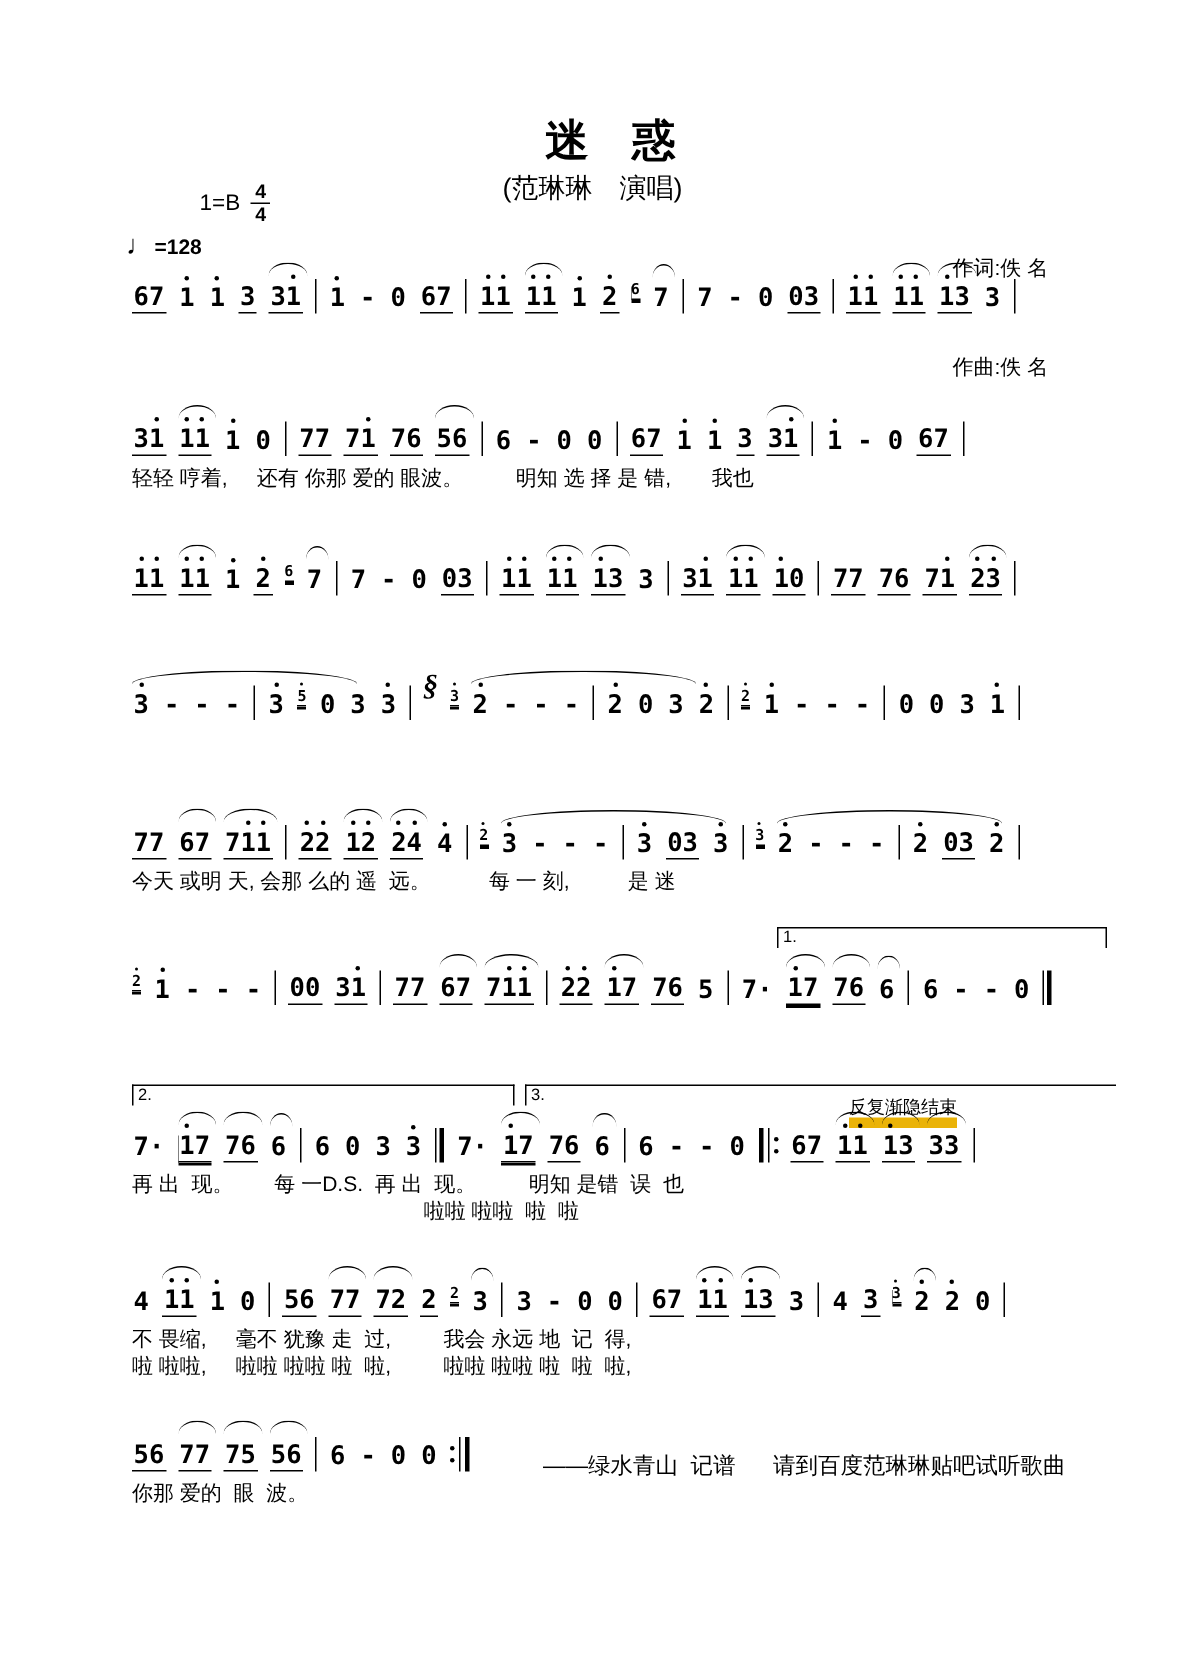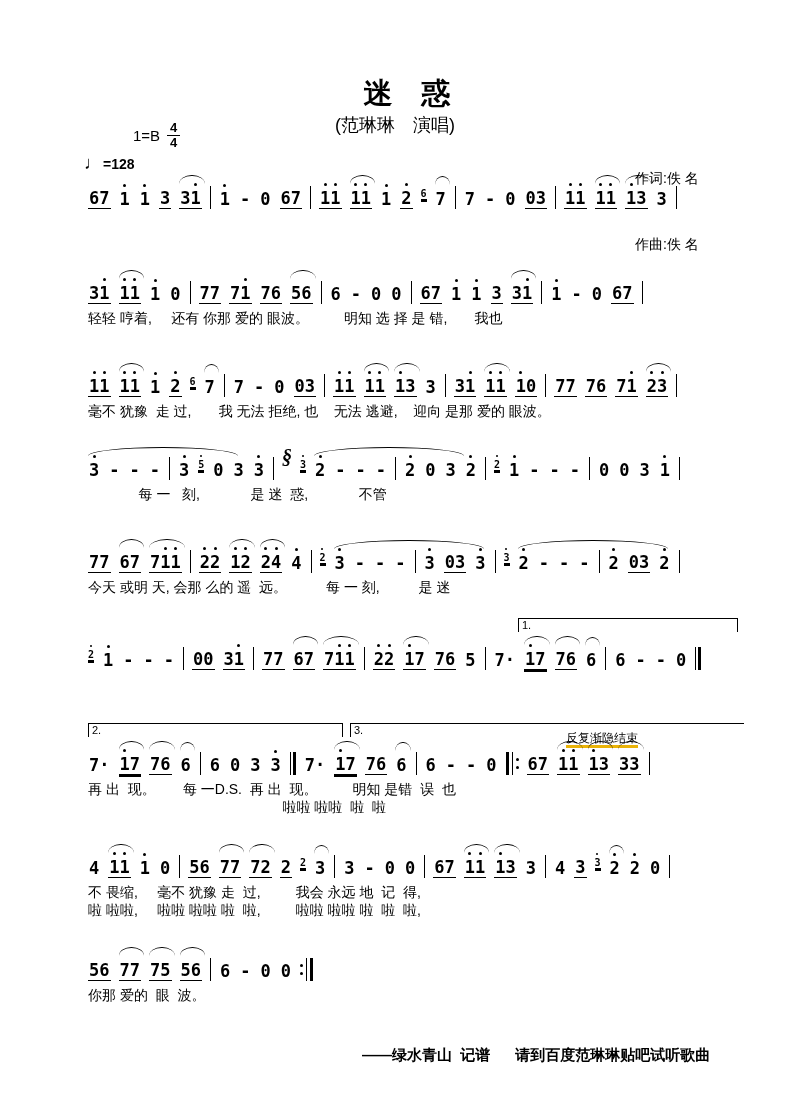--- a/index.html
+++ b/index.html
@@ -9,21 +9,21 @@
   .title{top:74px;left:0;width:100%;text-align:center;font-family:"Liberation Serif",serif;
          font-size:29px;font-weight:700;padding-left:12px;}
   .subtitle{top:113px;left:0;width:100%;text-align:center;font-size:18px;}
   .credits{top:123px;left:635px;font-size:14px;line-height:22px;white-space:pre;}
   .keysig{top:121px;left:85px;font-size:15px;display:flex;align-items:center;gap:7px;margin-left:48px;}
   .meter{display:inline-flex;flex-direction:column;align-items:center;font-size:13px;line-height:1.1;font-weight:700;}
   .meter .num{border-bottom:1px solid #000;padding:0 3px;}
   .meter .den{padding:0 3px;}
   .tempo{top:153px;left:84px;font-size:14px;display:flex;align-items:center;font-weight:700;}
   .tempo .qn{font-size:18px;margin-right:1px;}
-  .footer{top:1046px;left:362px;font-size:15px;white-space:pre;font-weight:bold;}
+  .footer{top:968px;left:362px;font-size:15px;white-space:pre;}
 
   .system{position:absolute;left:88px;width:655px;}
   .notes{display:flex;align-items:flex-end;column-gap:8px;height:24px;
          font-family:"DejaVu Sans Mono",monospace;font-size:17px;font-weight:700;}
   .tok{position:relative;display:inline-flex;line-height:19px;padding:0 1px;}
   .u1{border-bottom:1px solid #000;}
   .u2{border-bottom:1px solid #000;box-shadow:0 2px 0 0 #000;}
   .ch{position:relative;display:inline-block;}
   .ch.hi::after{content:"";position:absolute;top:-6px;left:50%;margin-left:-1.5px;
                 width:3px;height:3px;border-radius:50%;background:#000;}
@@ -37,21 +37,21 @@
   .bar{width:1px;background:#000;height:23px;flex:none;}
   .b1{width:1px;background:#000;height:23px;display:inline-block;}
   .b3{width:3px;background:#000;height:23px;display:inline-block;}
   .barfinal{display:inline-flex;gap:2px;align-items:flex-end;flex:none;}
   .rep{display:inline-flex;gap:3px;align-items:center;height:23px;flex:none;}
   .dots{display:inline-flex;flex-direction:column;gap:5px;}
   .d{width:3px;height:3px;border-radius:50%;background:#000;display:inline-block;}
   .lyr{margin-top:6px;font-size:14px;line-height:17px;white-space:pre;}
   .volta{position:absolute;border-top:1px solid #000;border-left:1px solid #000;border-right:1px solid #000;
          height:13px;font-size:11px;padding-left:3px;top:-28px;line-height:12px;}
-  .fade{position:absolute;font-size:12px;border-bottom:3px solid #eab308;top:-19px;line-height:13px;}
+  .fade{position:absolute;font-size:12px;border-bottom:7px solid #eab308;top:-19px;line-height:13px;}
 </style>
 </head>
 <body>
 
 <div class="abs title">迷　惑</div>
 <div class="abs subtitle">(范琳琳　演唱)</div>
 <div class="abs credits">
   <div>作词:佚 名</div>
   <div>作曲:佚 名</div>
 </div>
@@ -315,21 +315,20 @@
       <span class="tok u1">
         <span class="ch">7</span>
         <span class="ch hi">1</span>
       </span>
       <span class="tok u1 arc">
         <span class="ch hi">2</span>
         <span class="ch hi">3</span>
       </span>
       <span class="bar"></span>
     </div>
-  <div class="lyr">毫不 犹豫  走 过,       我 无法 拒绝, 也    无法 逃避,    迎向 是那 爱的 眼波。</div>
 </div>
 
 <div class="system" style="top:456px">
   <div class="notes">
       <span class="tok arc arcw">
         <span class="ch hi">3</span>
       </span>
       <span class="tok">
         <span class="ch">-</span>
       </span>
@@ -409,21 +408,20 @@
         <span class="ch">0</span>
       </span>
       <span class="tok">
         <span class="ch">3</span>
       </span>
       <span class="tok">
         <span class="ch hi">1</span>
       </span>
       <span class="bar"></span>
     </div>
-  <div class="lyr">             每 一   刻,             是 迷  惑,             不管</div>
 </div>
 
 <div class="system" style="top:549px">
   <div class="notes">
       <span class="tok u1">
         <span class="ch">7</span>
         <span class="ch">7</span>
       </span>
       <span class="tok u1 arc">
         <span class="ch">6</span>

